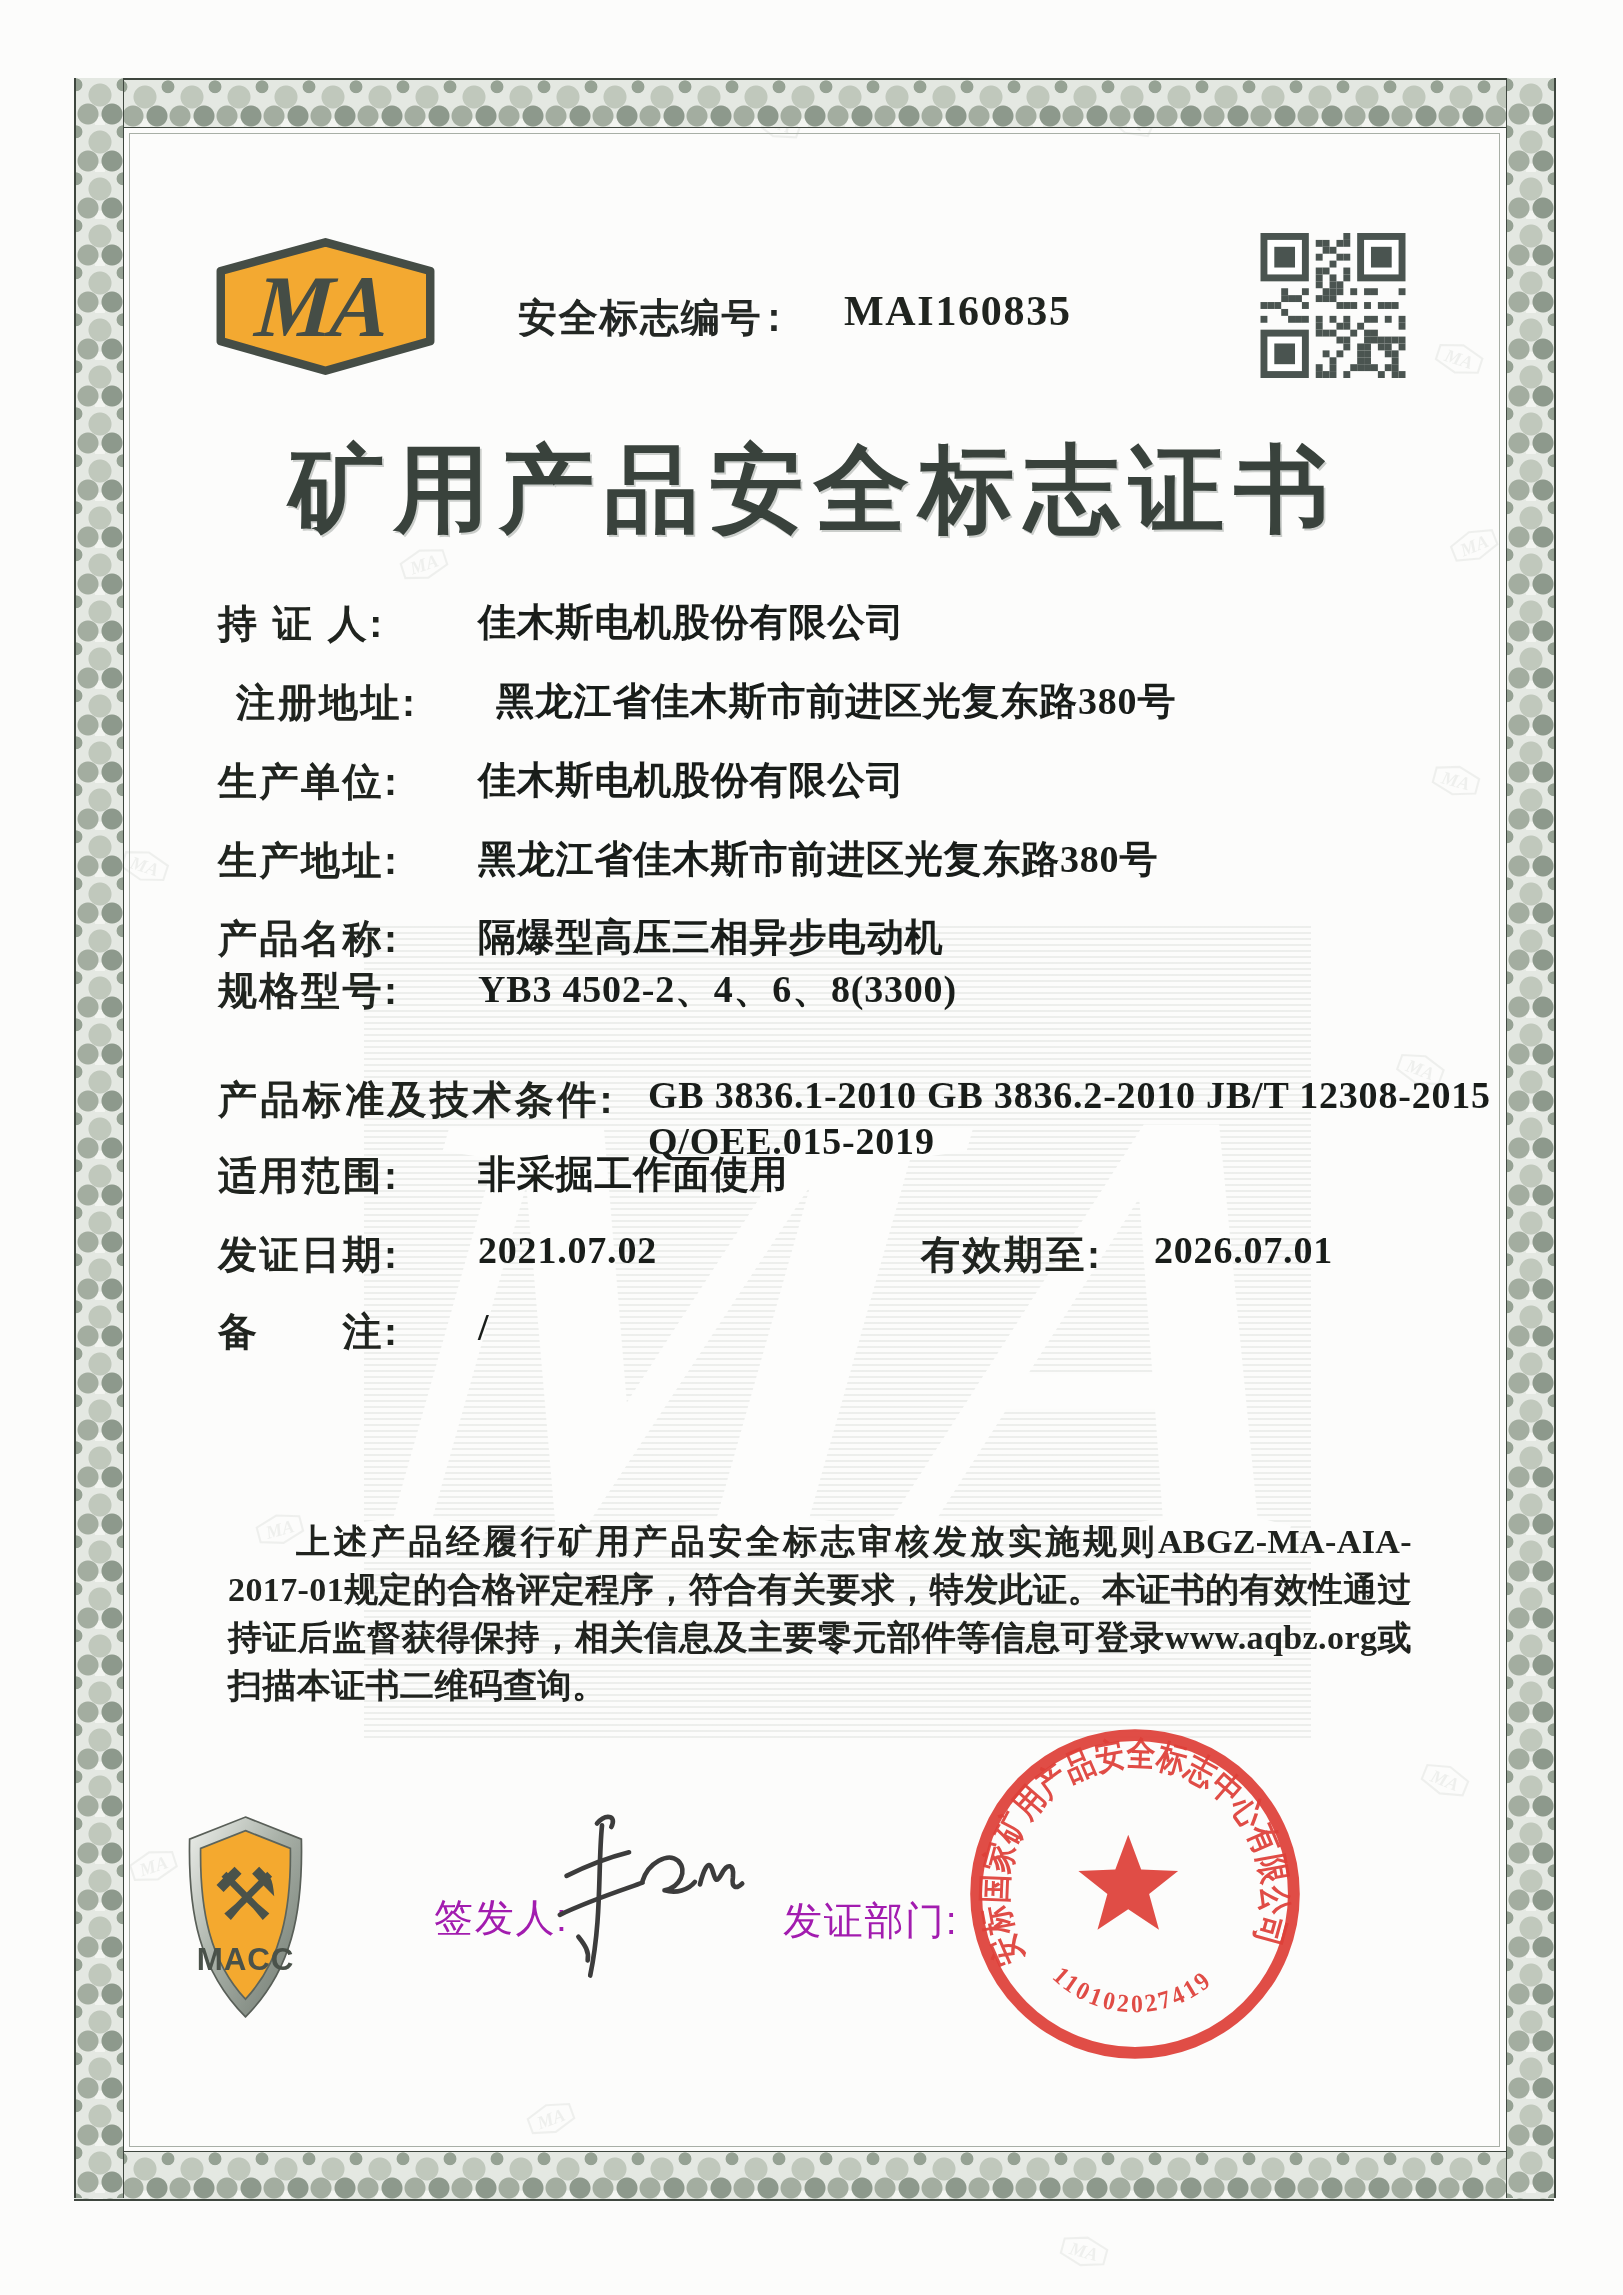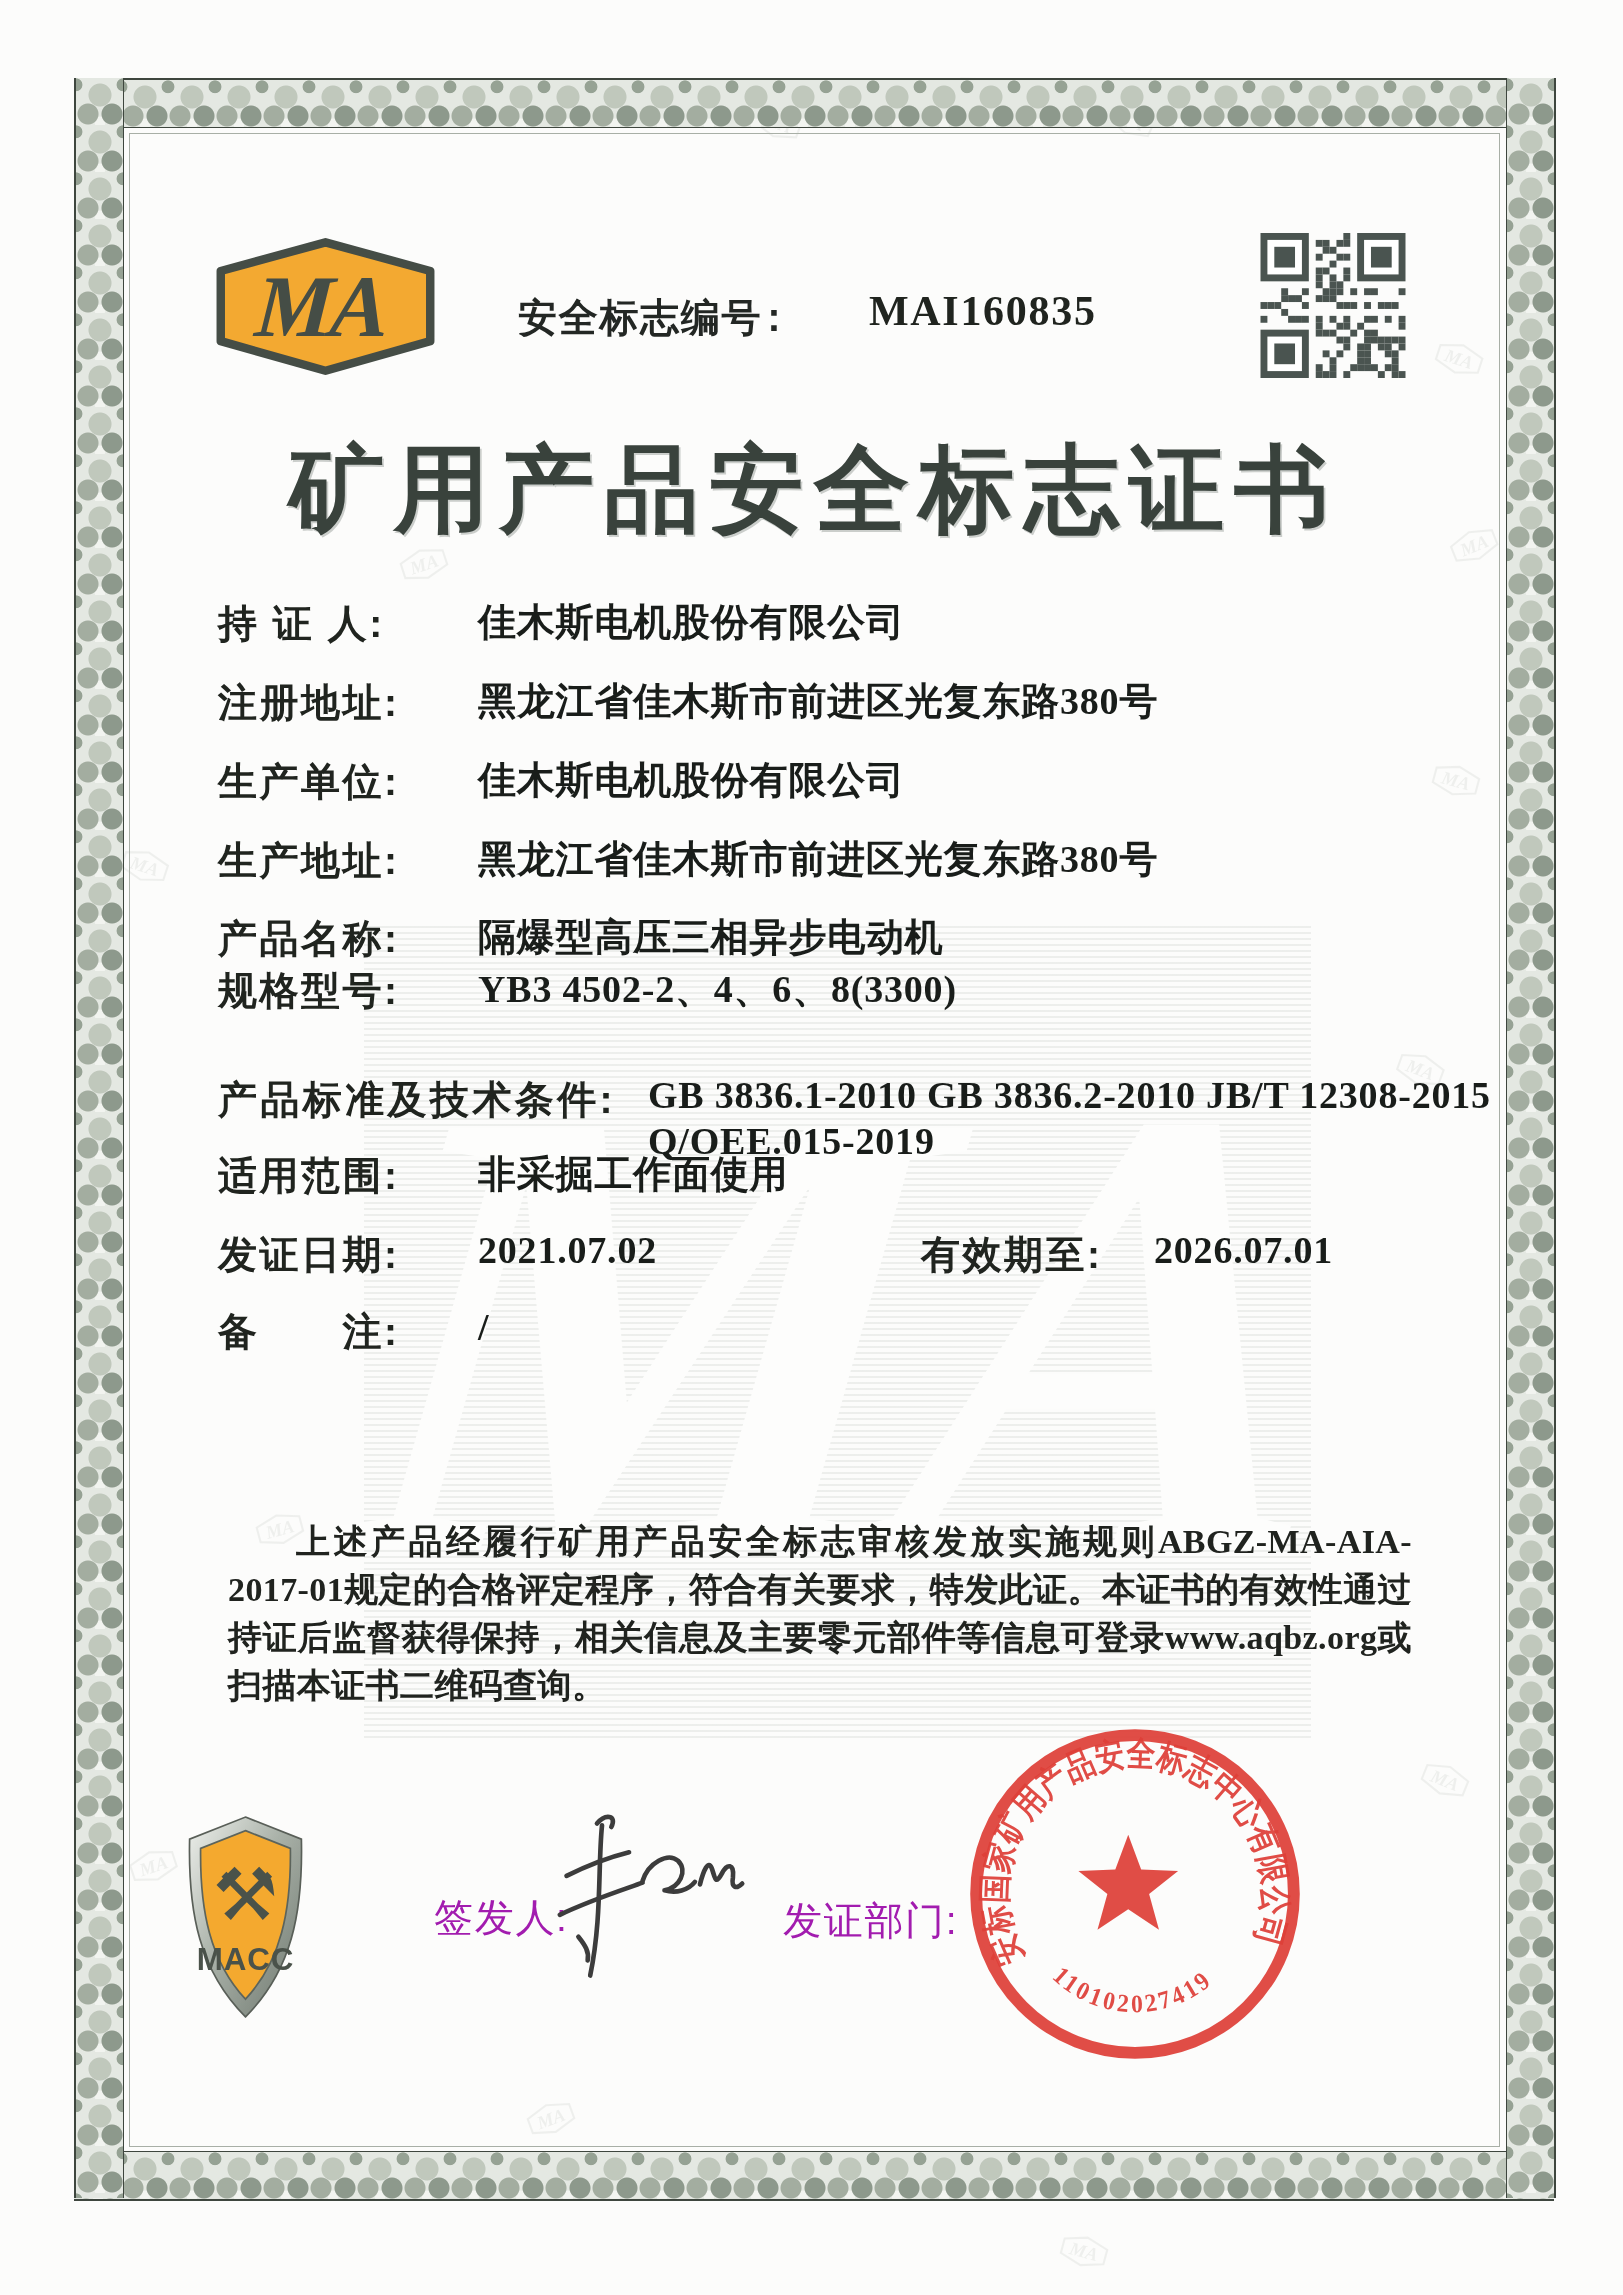--- a/index.html
+++ b/index.html
@@ -157,21 +157,21 @@
   <div class="inner-frame"></div>
 
   <div class="content">
 
     <svg class="abs" style="left:214px;top:238px;" width="223" height="137" viewBox="0 0 264 162">
       <polygon points="132,5 256,39 256,122 132,157 8,122 8,39" fill="#f3a931" stroke="#454d46" stroke-width="10" stroke-linejoin="round"></polygon>
       <text x="132" y="116" text-anchor="middle" font-family="Liberation Serif, serif" font-style="italic" font-weight="bold" font-size="104" fill="#454d46" letter-spacing="-4" transform="skewX(-4)">MA</text>
     </svg>
 
     <div class="abs mark-label" style="left:518px;top:291px;font-family:Liberation Mono, monospace;">安全标志编号:</div>
-    <div class="abs mark-value" style="left:869px;top:287px;">MAI160835</div>
+    <div class="abs mark-value" style="left:844px;top:287px;">MAI160835</div>
 
     <svg id="qr" class="abs" style="left:1258px;top:233px;" width="150" height="145" viewBox="0 0 168 168">
         <rect x="96" y="0" width="8" height="8" fill="#4a5450"></rect>
         <rect x="64" y="8" width="8" height="8" fill="#4a5450"></rect>
         <rect x="72" y="8" width="8" height="8" fill="#4a5450"></rect>
         <rect x="88" y="8" width="8" height="8" fill="#4a5450"></rect>
         <rect x="96" y="8" width="8" height="8" fill="#4a5450"></rect>
         <rect x="72" y="16" width="8" height="8" fill="#4a5450"></rect>
         <rect x="80" y="16" width="8" height="8" fill="#4a5450"></rect>
         <rect x="64" y="24" width="8" height="8" fill="#4a5450"></rect>
@@ -284,21 +284,21 @@
         <rect x="0" y="112" width="56" height="56" fill="#4a5450"></rect>
         <rect x="8" y="120" width="40" height="40" fill="#fff"></rect>
         <rect x="16" y="128" width="24" height="24" fill="#4a5450"></rect>
       </svg>
 
     <div class="abs frow" style="top:597px;">
       <span class="flabel">持 证 人:</span><span class="fvalue">佳木斯电机股份有限公司</span>
     </div>
 
     <div class="abs cert-title">矿用产品安全标志证书</div>
-    <div class="abs frow" style="top:676px;">
+    <div class="abs frow" style="top:676px;margin-left:18px;">
       <span class="flabel">注册地址:</span><span class="fvalue">黑龙江省佳木斯市前进区光复东路380号</span>
     </div>
     <div class="abs frow" style="top:755px;">
       <span class="flabel">生产单位:</span><span class="fvalue">佳木斯电机股份有限公司</span>
     </div>
     <div class="abs frow" style="top:834px;">
       <span class="flabel">生产地址:</span><span class="fvalue">黑龙江省佳木斯市前进区光复东路380号</span>
     </div>
     <div class="abs frow" style="top:912px;">
       <span class="flabel">产品名称:</span><span class="fvalue">隔爆型高压三相异步电动机</span>

